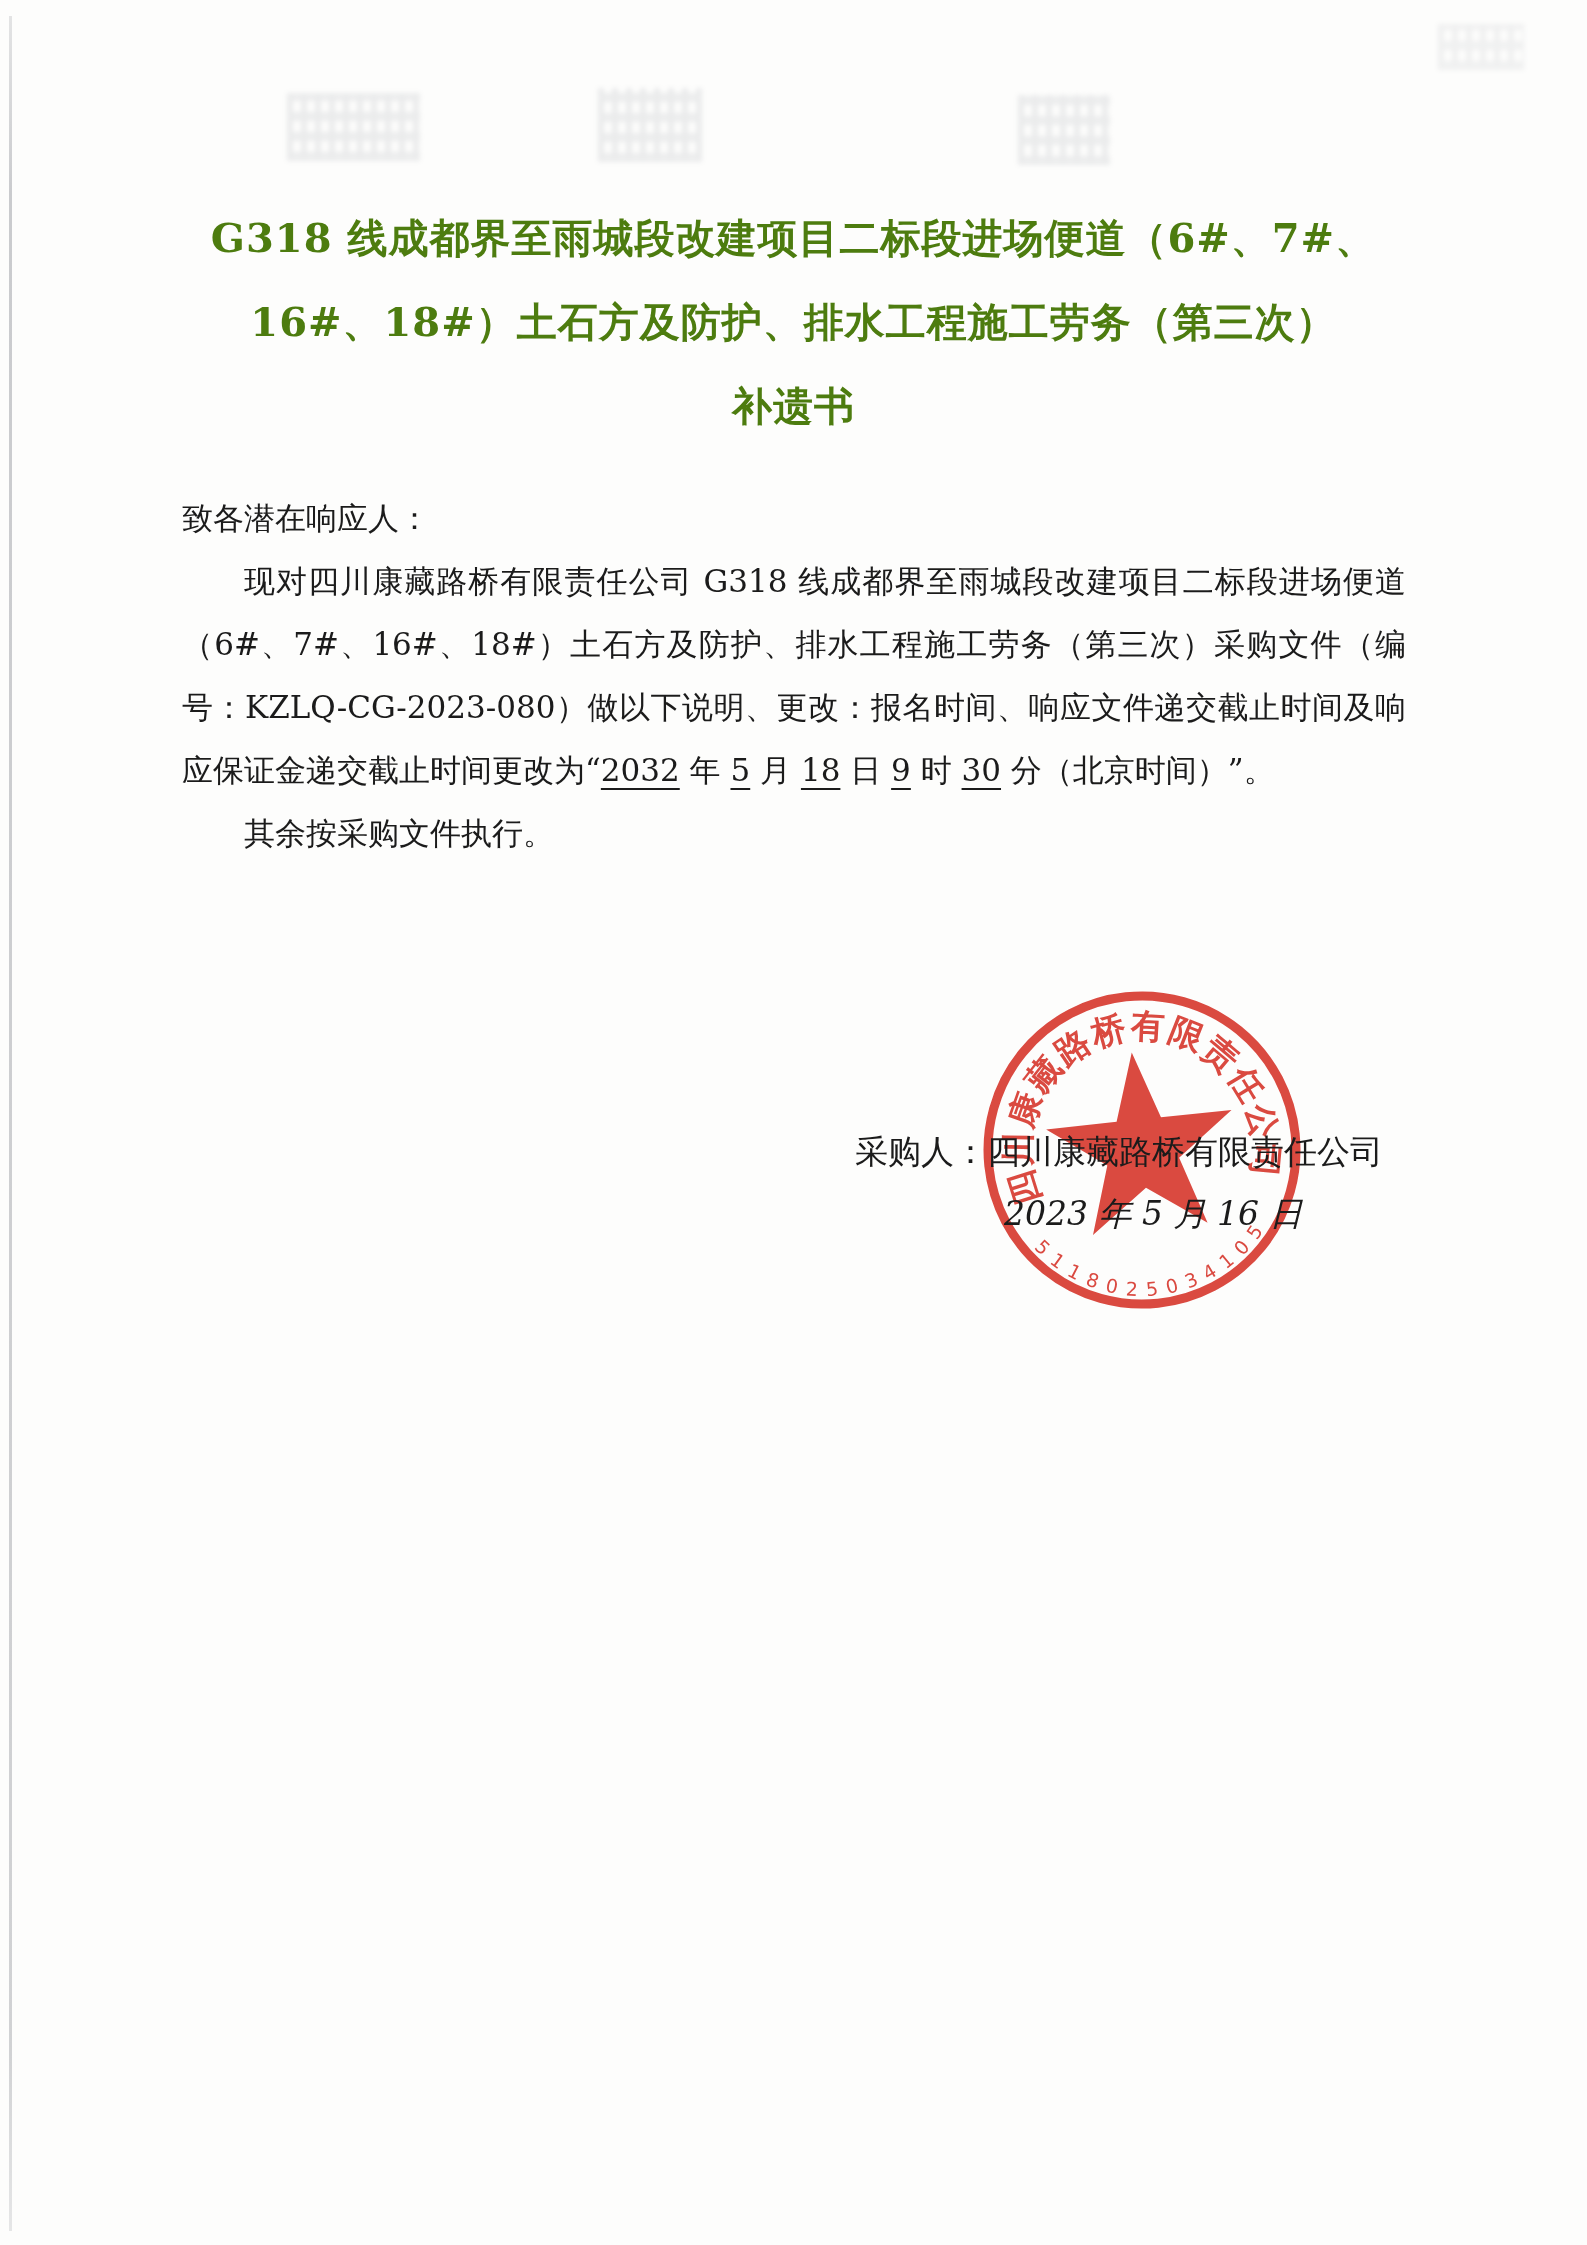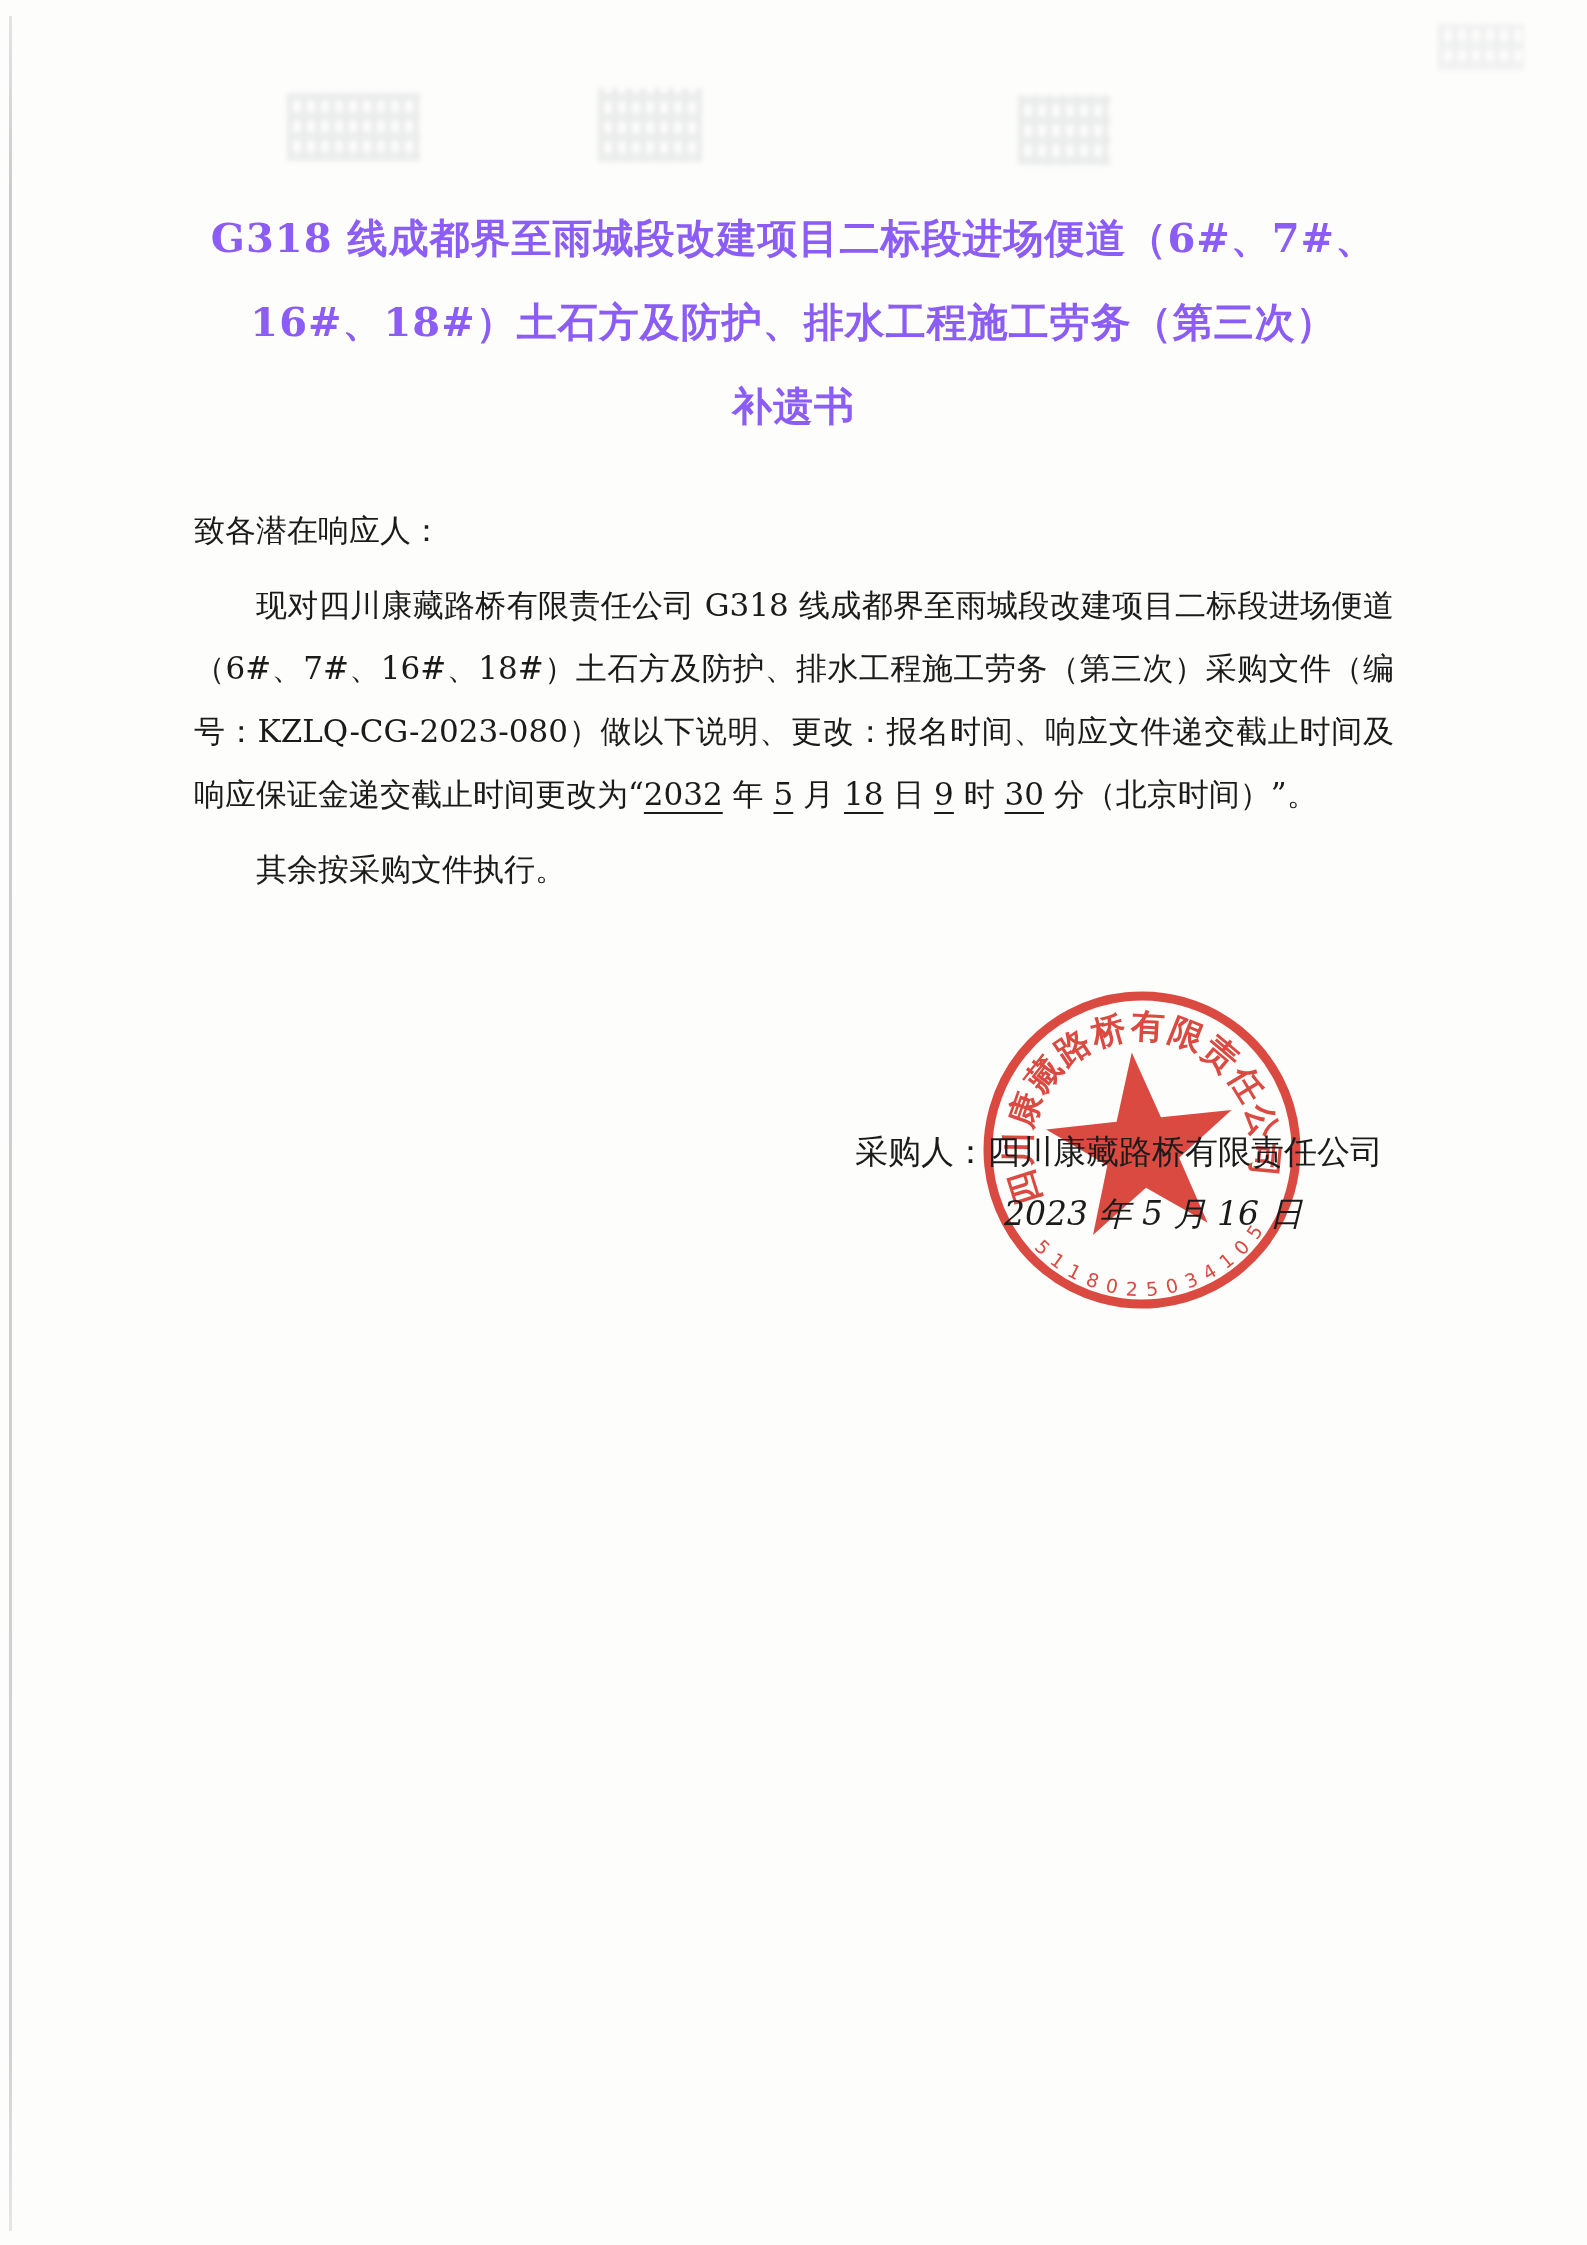--- a/index.html
+++ b/index.html
@@ -30,30 +30,30 @@
   }
   .smudge.a { left:287px; top:93px;  width:133px; height:68px; }
   .smudge.b { left:598px; top:88px;  width:104px; height:74px; }
   .smudge.c { left:1018px; top:95px; width:92px;  height:70px; }
   .smudge.d { left:1438px; top:24px; width:86px;  height:46px; opacity:.10; }
 
   .title-block {
     position:absolute; left:90px; right:90px; top:196px;
     text-align:center;
     font-size:40px; font-weight:bold; line-height:84px;
-    color:#8b5cf6;
+    color:#4d7c0f;
     letter-spacing:1px;
   }
 
   .body-block {
     position:absolute; left:182px; top:487px; width:1224px;
     font-size:31px; line-height:63px;
     text-align:justify;
   }
-  .body-block p { margin:12px; }
+  .body-block p { margin:0; }
   .para-indent { text-indent:62px; }
 
   .u {
     text-decoration:underline;
     text-decoration-thickness:2px;
     text-underline-offset:7px;
   }
 
   .sign-line1 {
     position:absolute; left:855px; top:1131px;

